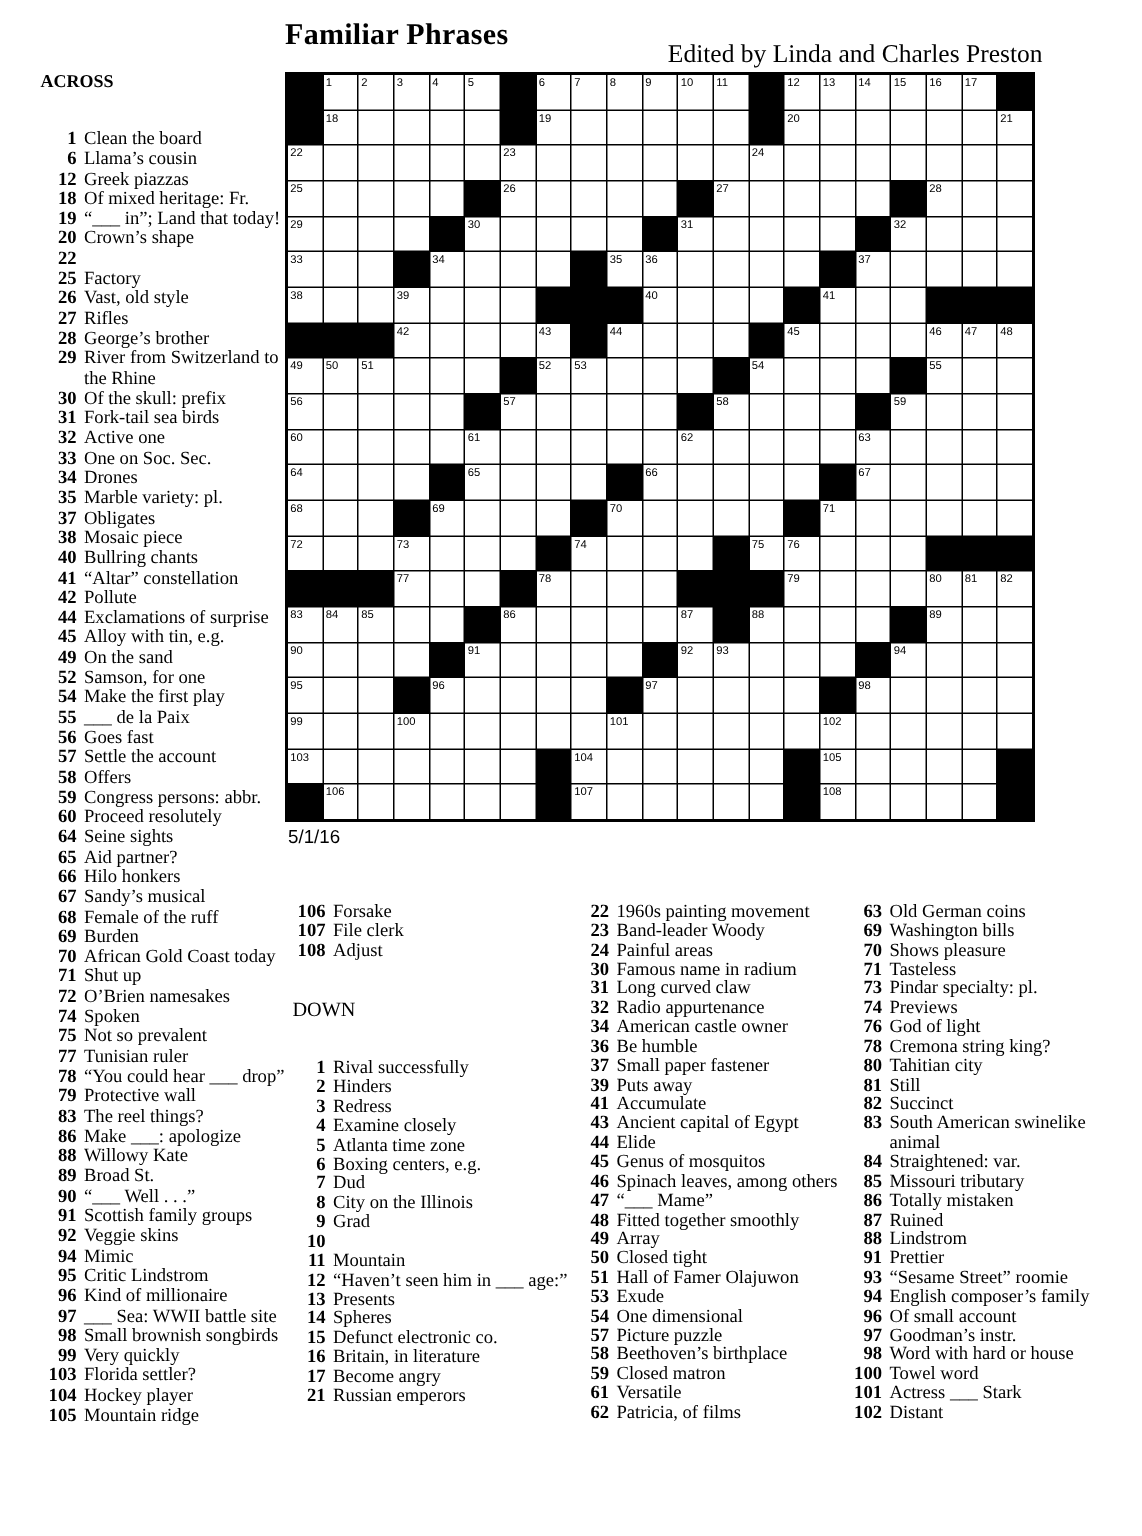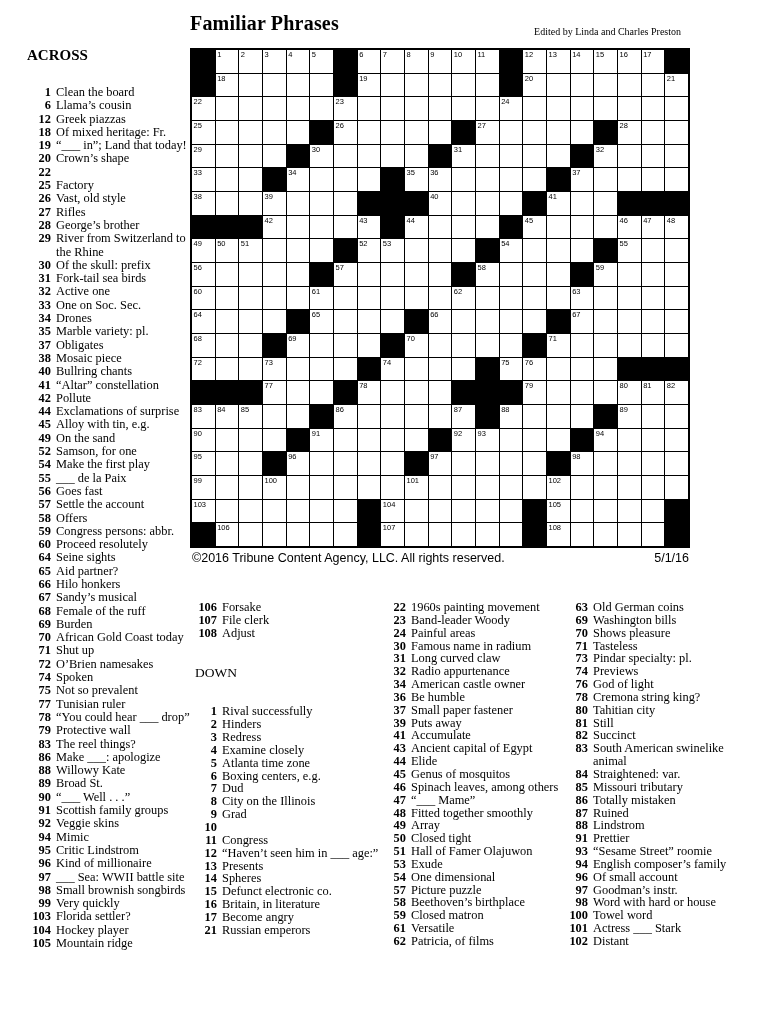--- a/index.html
+++ b/index.html
@@ -1,21 +1,21 @@
 <!DOCTYPE html>
 <html><head>
 <meta charset="utf-8">
 <style>
   html,body{margin:0;padding:0;background:#fff;}
   body{width:761px;height:1024px;position:relative;color:#000;
        font-family:"Liberation Serif",serif;-webkit-font-smoothing:antialiased;}
   .page-title{position:absolute;left:190px;top:12px;font-size:20px;font-weight:bold;
        letter-spacing:0.2px;}
-  .editor-credit{position:absolute;top:26px;right:80px;font-size:10px;}
-  .across-head{position:absolute;left:27px;top:47px;font-size:15px;font-weight:bold;text-align:right;}
+  .editor-credit{position:absolute;top:26px;right:66px;font-size:17px;}
+  .across-head{position:absolute;left:27px;top:47px;font-size:12px;font-weight:bold;text-align:right;}
   .clue-col{position:absolute;font-size:12.4px;line-height:13.3px;}
   #across-col{left:27px;top:86px;width:163px;}
   #col2{left:193px;top:601px;width:190px;line-height:12.85px;}
   #col3{left:386px;top:601px;width:178px;line-height:12.85px;}
   #col4{left:568px;top:601px;width:185px;line-height:12.85px;}
   .clue{display:flex;align-items:flex-start;}
   .cnum{flex:none;width:24px;text-align:right;font-weight:bold;}
   .narrow .cnum{width:20px;}
   .ctext{margin-left:5px;flex:1;}
   .down-head{font-size:13.5px;font-weight:normal;margin:27px 0 26px 2px;}
@@ -951,21 +951,20 @@
       <span class="gnum">108</span>
     </div>
     <div class="cell"></div>
     <div class="cell"></div>
     <div class="cell"></div>
     <div class="cell"></div>
     <div class="cell black"></div>
   </div>
 
 <div id="copyright-row">
-  <span>©2016 Tribune Content Agency, LLC. All rights reserved.</span>
   <span>5/1/16</span>
 </div>
 
 <div id="col2" class="clue-col">
   <div id="across-cont">
       <div class="clue">
         <span class="cnum">106</span>
         <span class="ctext">Forsake</span>
       </div>
       <div class="clue">
@@ -1013,21 +1012,21 @@
       </div>
       <div class="clue">
         <span class="cnum">9</span>
         <span class="ctext">Grad</span>
       </div>
       <div class="clue">
         <span class="cnum">10</span>
       </div>
       <div class="clue">
         <span class="cnum">11</span>
-        <span class="ctext">Congress</span>
+        <span class="ctext">Mountain</span>
       </div>
       <div class="clue">
         <span class="cnum">12</span>
         <span class="ctext">“Haven’t seen him in ___ age:”</span>
       </div>
       <div class="clue">
         <span class="cnum">13</span>
         <span class="ctext">Presents</span>
       </div>
       <div class="clue">

